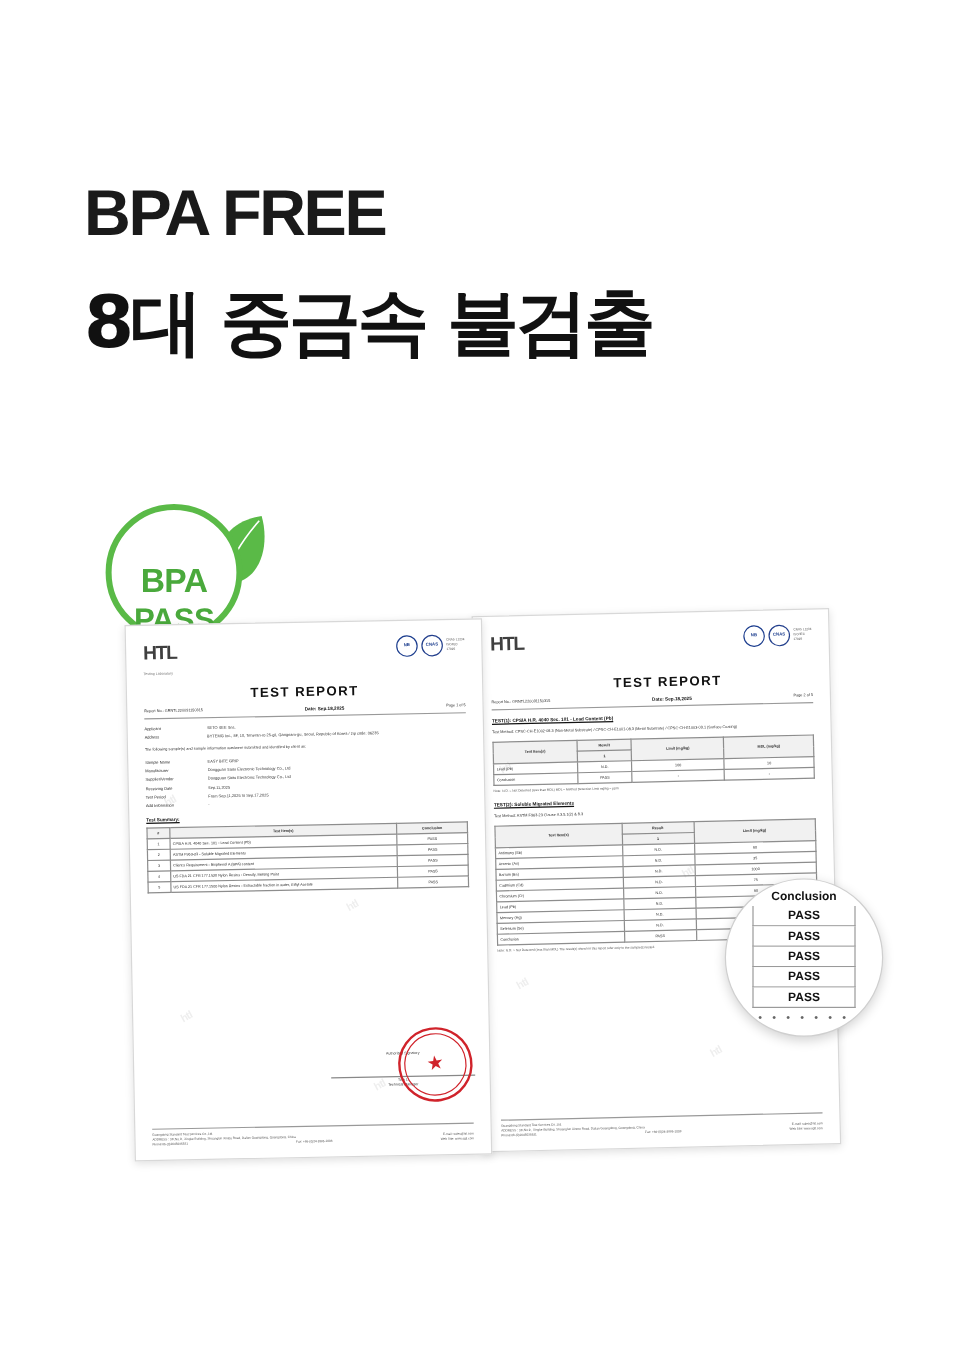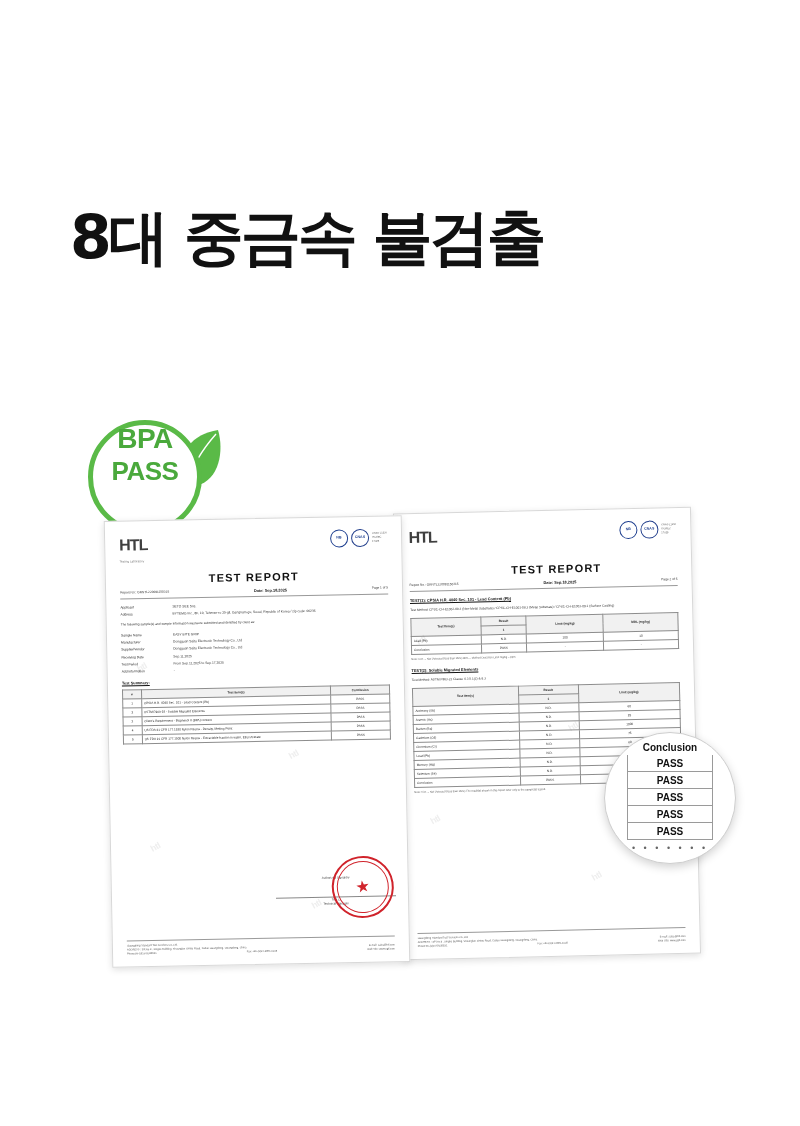--- a/index.html
+++ b/index.html
@@ -31,21 +31,21 @@
     color: #1a1a1a;
     margin: 0;
     font-family: "Liberation Sans", sans-serif;
   }
   .headline-ko {
     font-size: 60px;
     font-weight: 700;
     letter-spacing: -3px;
     line-height: 1.15;
     color: #111111;
-    margin: 53px 0 0 0;
+    margin: 28px 0 0 0;
     font-family: "DejaVu Sans", sans-serif;
   }
 
   
   .bpa-badge {
     position: absolute;
     left: 88px;
     top: 420px;
     width: 130px;
     height: 130px;
@@ -54,21 +54,21 @@
     position: absolute;
     left: 0; top: 0;
     width: 114px;
     height: 114px;
     border: 5px solid #5aba47;
     border-radius: 50%;
     box-sizing: border-box;
     display: flex;
     flex-direction: column;
     align-items: center;
-    justify-content: flex-start;
+    justify-content: flex-end;
     background: #ffffff;
   }
   .bpa-line1 {
     font-size: 28px;
     font-weight: 700;
     color: #4aa93c;
     line-height: 1;
     letter-spacing: -0.5px;
   }
   .bpa-line2 {
@@ -340,20 +340,21 @@
     font-size: 9px;
     letter-spacing: 3px;
     color: #666;
     margin-top: 3px;
   }
 </style>
 </head>
 <body>
 
 <div class="headline-wrap">
+  <h1 class="headline-en">BPA FREE</h1>
   <h2 class="headline-ko">8대 중금속 불검출</h2>
 </div>
 
 <div class="bpa-badge">
   <svg class="bpa-leaf" viewBox="0 0 52 62">
     <path d="M46 2 C20 6 6 24 10 50 C14 56 20 58 24 58 C48 52 52 22 46 2 Z" fill="#5aba47"></path>
     <path d="M44 6 C30 22 20 38 16 54" stroke="#ffffff" stroke-width="1.4" fill="none"></path>
   </svg>
   <div class="bpa-circle">
     <span class="bpa-line1">BPA</span>

